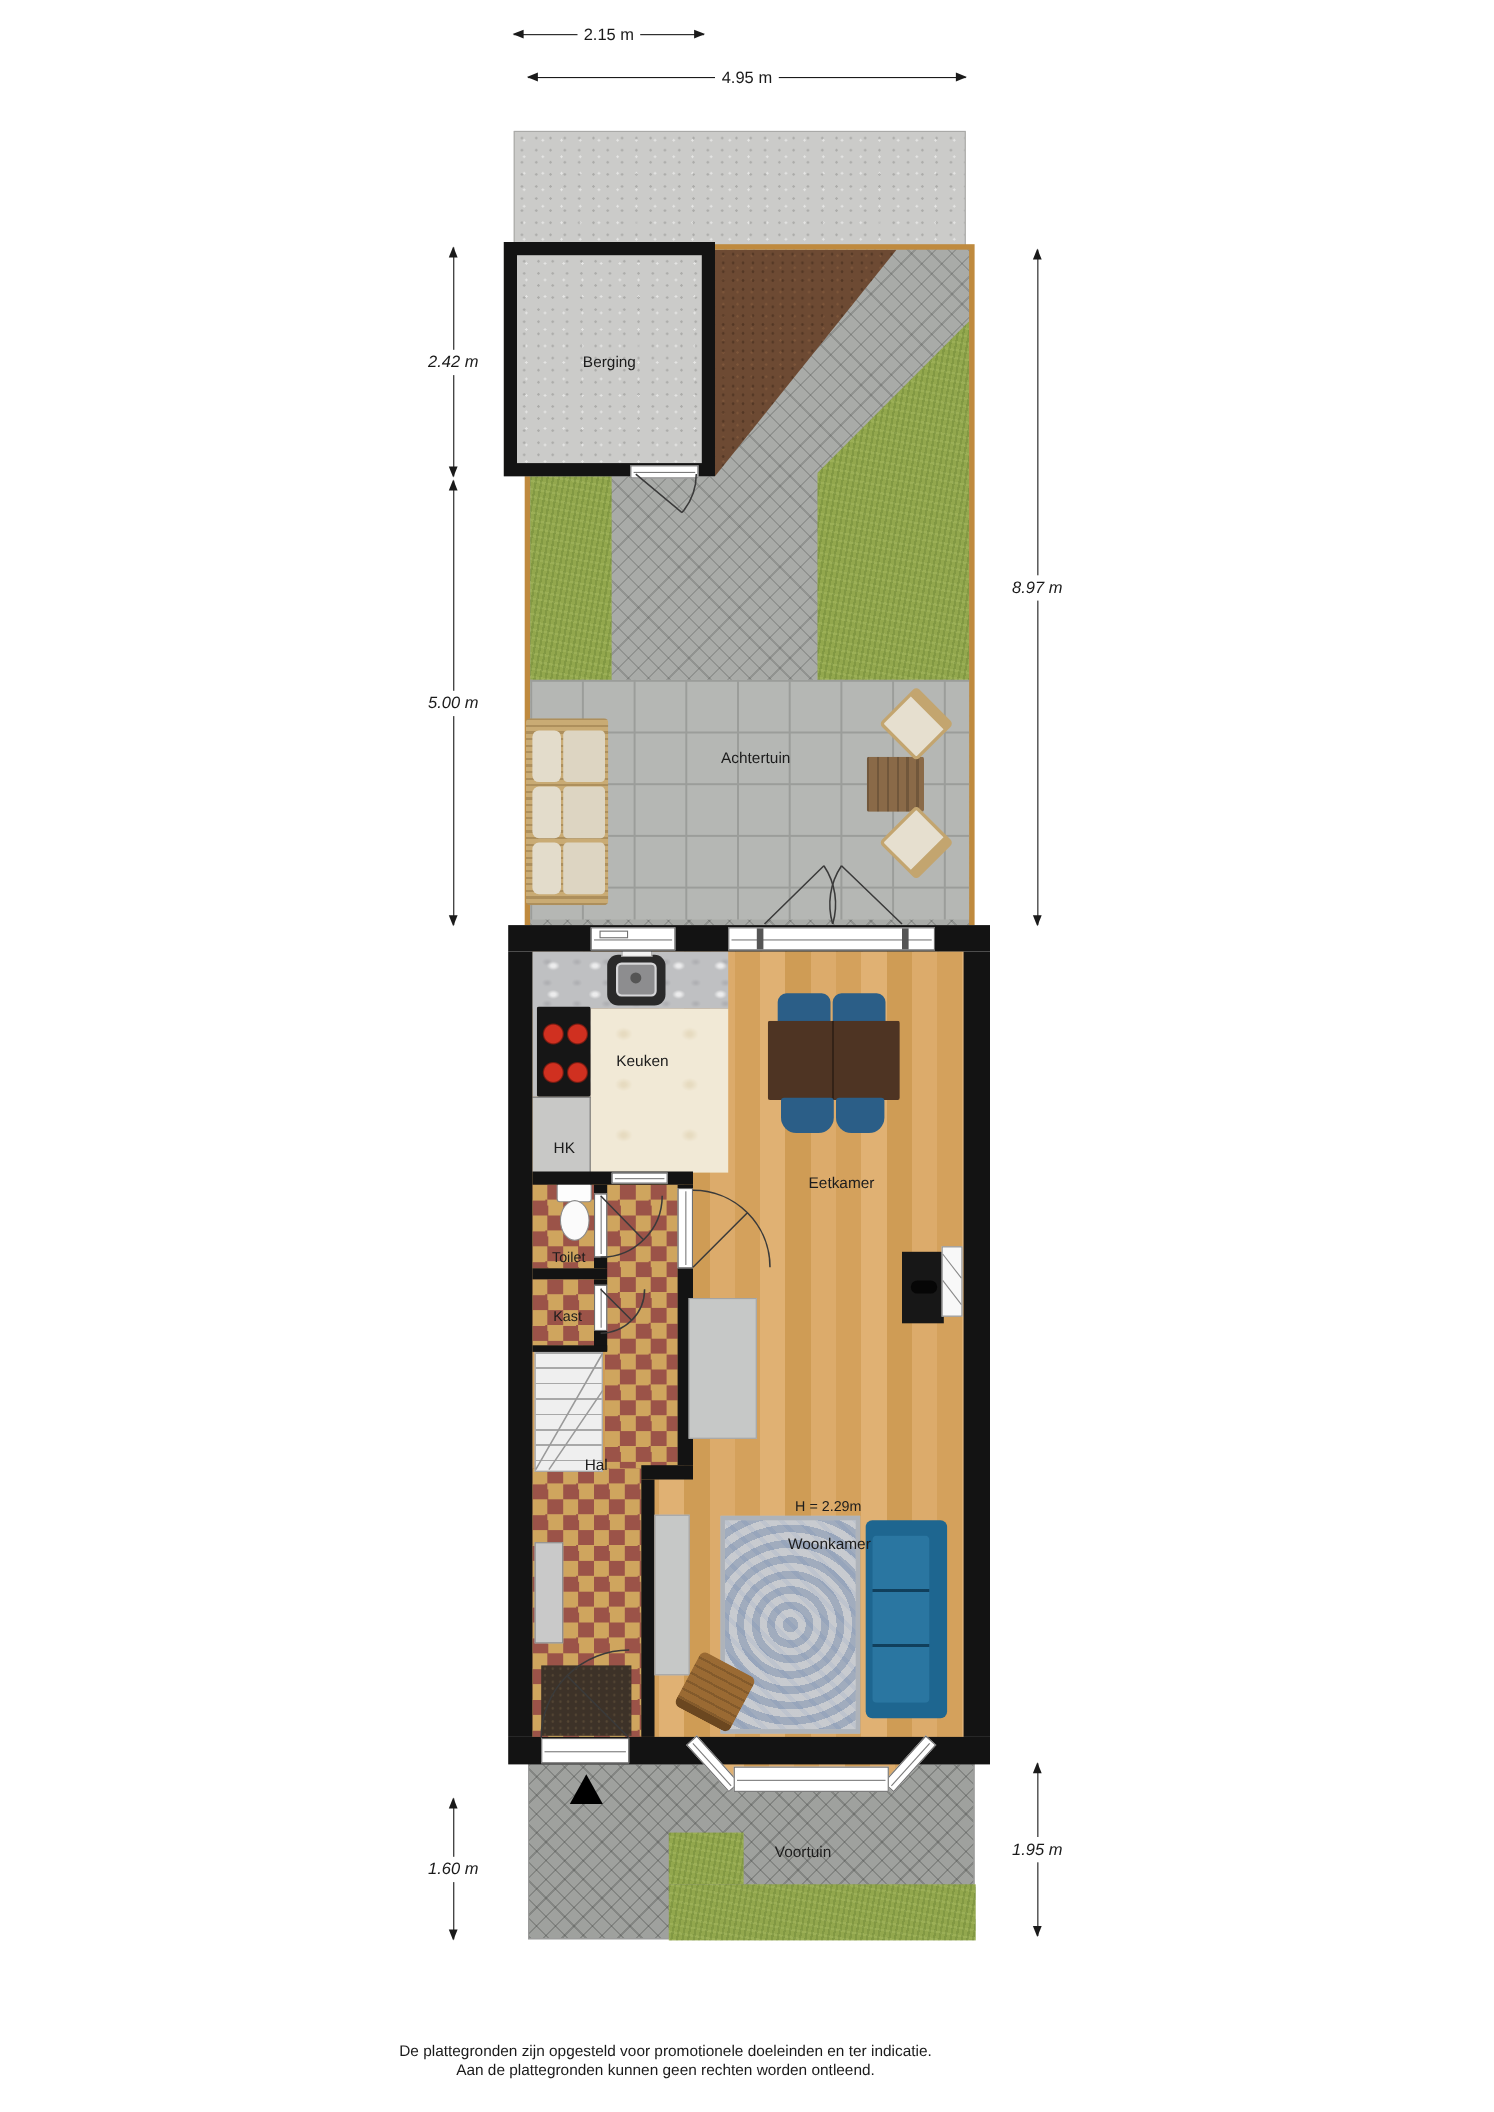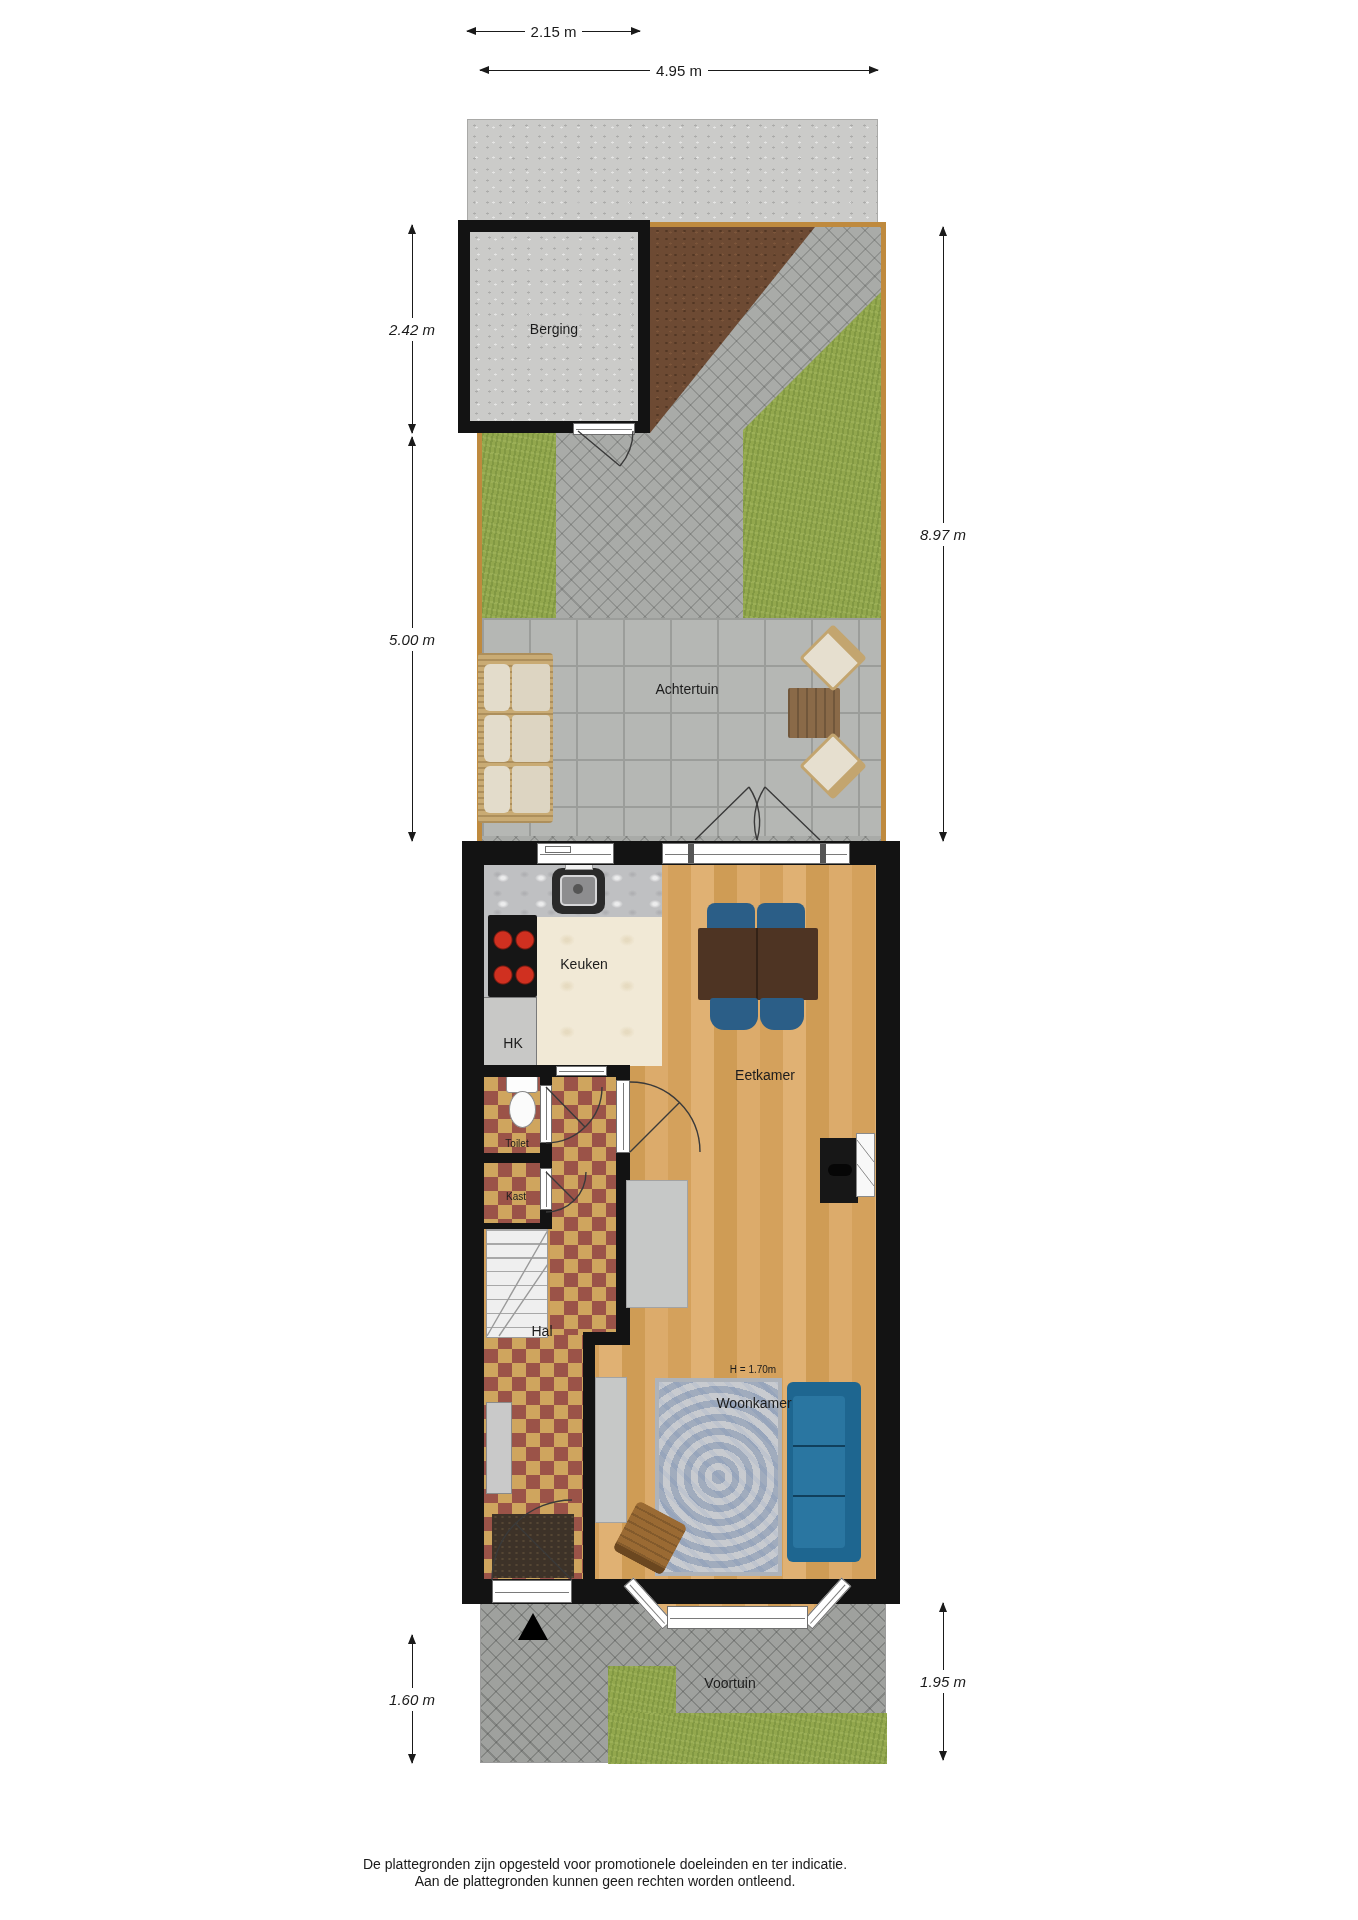--- a/index.html
+++ b/index.html
@@ -45,21 +45,21 @@
   .gray{background:#c8c8c6;}
 
   
   .wall{background:#131313;}
   .win{background:#fff;border:1px solid #6f6f6f;}
   .win.h:after{content:'';position:absolute;left:2px;right:2px;top:50%;border-top:1px solid #7a7a7a;}
   .win.v:after{content:'';position:absolute;top:2px;bottom:2px;left:50%;border-left:1px solid #7a7a7a;}
 
   
   .lbl{transform:translate(-50%,-50%);font-size:14px;white-space:nowrap;z-index:40;}
-  .lbl.small{font-size:10px;}
+  .lbl.small{font-size:13px;}
 
   
   .dimh,.dimv{z-index:41;font-size:15px;color:#1a1a1a;display:flex;align-items:center;}
   .dimh{flex-direction:row;gap:6px;}
   .dimv{flex-direction:column;gap:3px;font-style:italic;}
   .dimh .ln{flex:1;height:0;border-top:1.2px solid #1a1a1a;position:relative;}
   .dimv .ln{flex:1;width:0;border-left:1.2px solid #1a1a1a;position:relative;}
   .dimh .al:before{content:'';position:absolute;left:-1px;top:-4.5px;border-top:4px solid transparent;
      border-bottom:4px solid transparent;border-right:10px solid #1a1a1a;}
   .dimh .ar:after{content:'';position:absolute;right:-1px;top:-4.5px;border-top:4px solid transparent;
@@ -216,21 +216,21 @@
 
   <div class="lbl" style="left:554px;top:329px;">Berging</div>
   <div class="lbl" style="left:687px;top:689px;">Achtertuin</div>
   <div class="lbl" style="left:584px;top:964px;">Keuken</div>
   <div class="lbl" style="left:513px;top:1043px;">HK</div>
   <div class="lbl small" style="left:517px;top:1143px;">Toilet</div>
   <div class="lbl small" style="left:516px;top:1196px;">Kast</div>
   <div class="lbl" style="left:536px;top:1331px;padding-left:12px;">Hal</div>
   <div class="lbl" style="left:765px;top:1075px;">Eetkamer</div>
   <div class="lbl" style="left:754px;top:1403px;">Woonkamer</div>
-  <div class="lbl small" style="left:753px;top:1369px;">H = 1.70m</div>
+  <div class="lbl small" style="left:753px;top:1369px;">H = 2.29m</div>
   <div class="lbl" style="left:730px;top:1683px;">Voortuin</div>
 
   <div class="dimh" style="left:467px;top:22px;width:173px;height:18px;">
     <span class="ln al"></span>
     <span class="dtx">2.15 m</span>
     <span class="ln ar"></span>
   </div>
   <div class="dimh" style="left:480px;top:61px;width:398px;height:18px;">
     <span class="ln al"></span>
     <span class="dtx">4.95 m</span>

